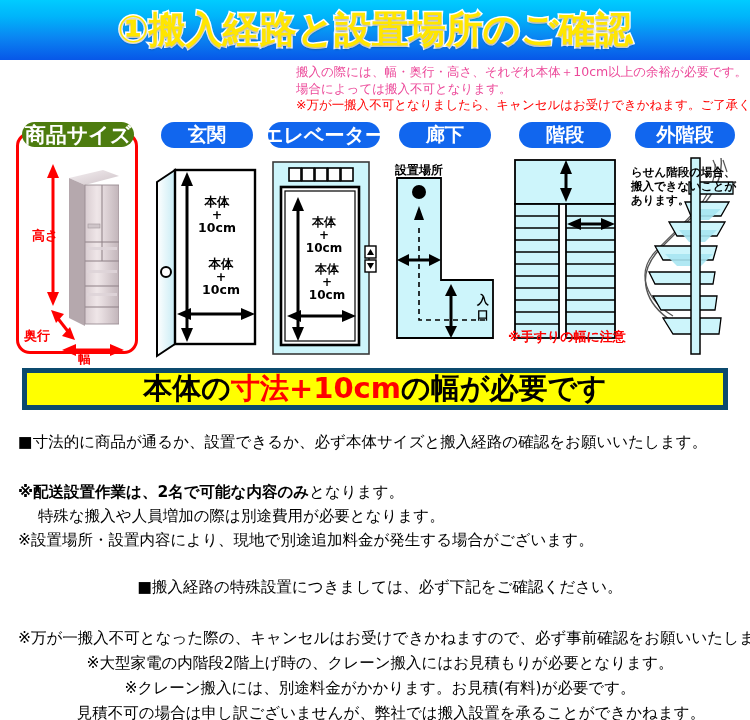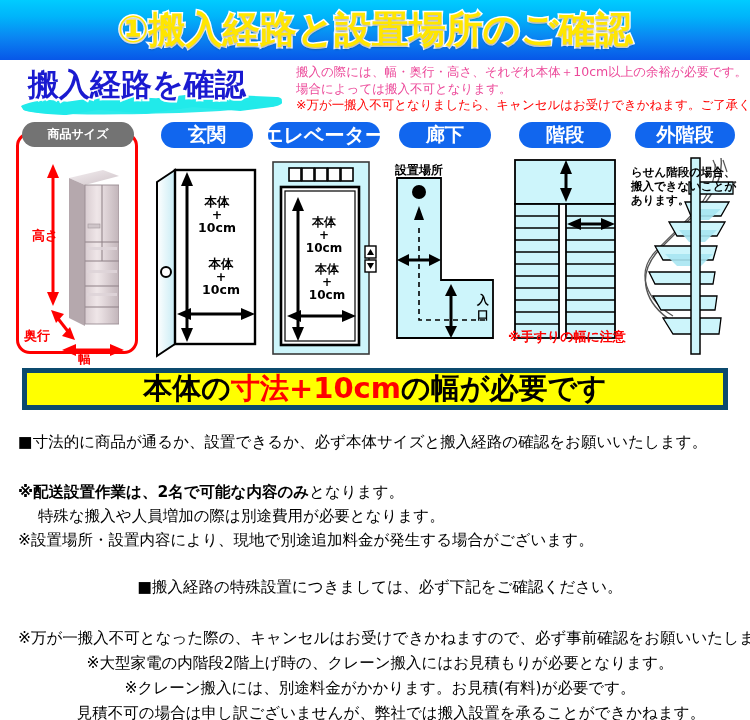--- a/index.html
+++ b/index.html
@@ -60,21 +60,21 @@
   .pill span{color:#ffffff;-webkit-text-stroke:0;}
 
   
   .p-size{left:16px;width:128px;}
   .size-box{
     position:absolute;left:0;top:10px;width:122px;height:222px;
     border:3px solid #ff0000;border-radius:14px;box-sizing:border-box;background:#fff;
   }
   .size-pill{
     position:absolute;left:6px;top:0px;width:112px;height:25px;border-radius:13px;
-    background:#737373;color:#fff;font-size:12px;font-weight:bold;
+    background:#4d7c0f;color:#fff;font-size:21px;font-weight:bold;
     display:flex;align-items:center;justify-content:center;z-index:3;white-space:nowrap;
   }
   .fridge{
     position:absolute;left:47px;top:38px;width:56px;height:160px;z-index:2;
   }
   .lbl-h{position:absolute;left:16px;top:105px;font-size:13px;font-weight:bold;color:#ff0000;z-index:3;}
   .lbl-d{position:absolute;left:8px;top:205px;font-size:13px;font-weight:bold;color:#ff0000;z-index:3;}
   .lbl-w{position:absolute;left:62px;top:228px;font-size:13px;font-weight:bold;color:#ff0000;z-index:3;}
 
   
@@ -110,25 +110,20 @@
 </style>
 </head>
 <body>
 
 <div class="page">
 
   <div class="header-band">
     <div class="header-title">①搬入経路と設置場所のご確認</div>
   </div>
 
-  <div class="subhead-wrap">
-    <div class="brush"></div>
-    <div class="brush2"></div>
-    <div class="subhead-text">搬入経路を確認</div>
-  </div>
 
   <div class="intro">
     <p>搬入の際には、幅・奥行・高さ、それぞれ本体＋10cm以上の余裕が必要です。</p>
     <p>場合によっては搬入不可となります。</p>
     <p class="red">※万が一搬入不可となりましたら、キャンセルはお受けできかねます。ご了承ください。</p>
   </div>
 
   <div class="strip">
 
     <div class="panel p-size">

